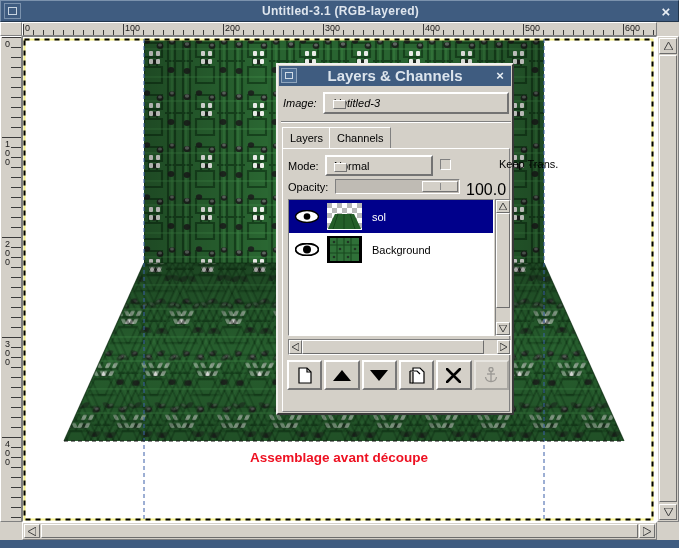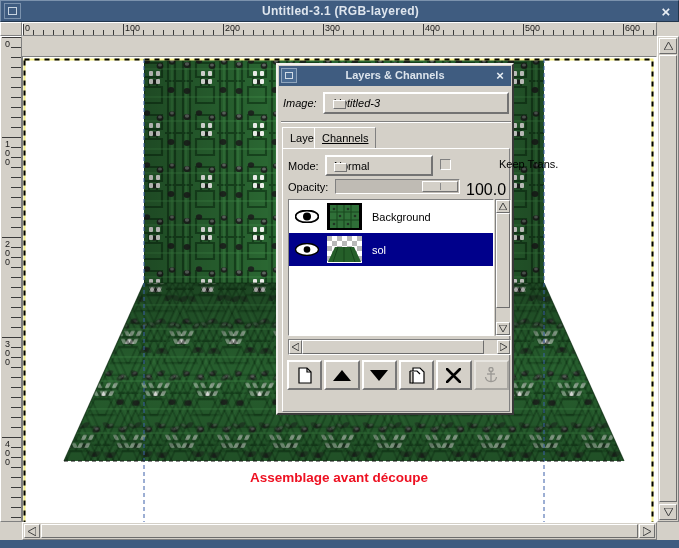--- a/index.html
+++ b/index.html
@@ -30,21 +30,21 @@
   .ruler{position:absolute;background:#d4d0c8;
          border:1px solid;border-color:#fff #808080 #808080 #fff;box-sizing:border-box;}
   #ruler-corner{left:0;top:22px;width:22px;height:14px;}
   #ruler-h{left:22px;top:22px;width:635px;height:14px;overflow:hidden;}
   #ruler-v{left:0;top:36px;width:22px;height:486px;overflow:hidden;}
   #ruler-h svg,#ruler-v svg{display:block;}
 
   
   #canvas-view{position:absolute;left:22px;top:36px;width:635px;height:486px;
                background:#a21caf;overflow:hidden;
-               border:1px solid;border-color:#808080 #fff #fff #808080;box-sizing:border-box;margin-top:20px;}
+               border:1px solid;border-color:#808080 #fff #fff #808080;box-sizing:border-box;}
   #canvas-art{position:absolute;left:0;top:0;width:633px;height:484px;}
 
   
   .sb{position:absolute;background:#d4d0c8;
       border:1px solid;border-color:#fff #808080 #808080 #fff;box-sizing:border-box;}
   #sb-v{left:657px;top:36px;width:22px;height:486px;}
   #sb-h{left:22px;top:522px;width:635px;height:18px;}
   #sb-corner{left:657px;top:522px;width:22px;height:18px;background:#d4d0c8;position:absolute;}
   .sb-thumb{position:absolute;background:#d4d0c8;
       border:1px solid;border-color:#fff #6d6d6d #6d6d6d #fff;box-sizing:border-box;}
@@ -59,21 +59,21 @@
                  background:#d4d0c8;
                  border:2px solid;border-color:#f2f0ee #3a3a3a #3a3a3a #f2f0ee;
                  box-sizing:border-box;}
   #dlg-titlebar{position:absolute;left:1px;top:1px;width:232px;height:20px;
                 background:#3f5c80;}
   #dlg-titlebar .dtb-menu{position:absolute;left:2px;top:2px;width:16px;height:15px;
                 background:#4a6b92;border:1px solid #8fa5bd;box-sizing:border-box;}
   #dlg-titlebar .dtb-menu i{display:block;margin:3px auto 0;width:8px;height:7px;
                 border:1px solid #d0dae4;box-sizing:border-box;}
   #dlg-titlebar .dtb-title{position:absolute;left:0;top:0;width:232px;height:20px;
-                line-height:19px;text-align:center;color:#dce4ec;font-size:11px;font-weight:bold;}
+                line-height:19px;text-align:center;color:#dce4ec;font-size:15px;font-weight:bold;}
   #dlg-titlebar .dtb-close{position:absolute;right:1px;top:0;width:20px;height:20px;
                 line-height:19px;text-align:center;color:#e8eef4;font-size:13px;font-weight:bold;}
 
   .lbl{font-size:11px;color:#000;}
 
   #image-row{position:absolute;left:5px;top:27px;width:226px;height:24px;font-style:italic;}
   #image-row .lbl{position:absolute;left:0;top:5px;}
   #image-opt{position:absolute;left:40px;top:0;width:186px;height:22px;
              background:#d4d0c8;border:2px solid;border-color:#fff #737373 #737373 #fff;
              box-sizing:border-box;}
@@ -461,21 +461,21 @@
       <div id="image-opt">
         <span>Untitled-3</span>
         <span class="optbtn"></span>
       </div>
     </div>
 
     <div id="dlg-sep"></div>
 
     <div id="tabs">
       <div class="tab active" style="left:0;">Layers</div>
-      <div class="tab" style="left:32px;text-decoration:underline;">Channels</div>
+      <div class="tab" style="left:47px;">Channels</div>
     </div>
 
     <div id="tabpanel">
 
       <div id="mode-row">
         <span class="lbl">Mode:</span>
         <div id="mode-opt">
           <span>Normal</span>
           <span class="optbtn"></span>
         </div>
@@ -489,47 +489,20 @@
         <span class="lbl">Opacity:</span>
         <div id="op-track">
           <div id="op-thumb">
               <i></i>
             </div>
         </div>
         <span id="opacity-val">100.0</span>
       </div>
 
       <div id="layerlist-wrap">
-
-        <div class="layer-row">
-          <span class="eye">
-            <svg width="24" height="13" viewBox="0 0 24 13">
-              <ellipse cx="12" cy="6.5" rx="11.5" ry="6" fill="#fff" stroke="#000" stroke-width="1.8"></ellipse>
-              <circle cx="12" cy="6.5" r="4" fill="#000"></circle>
-            </svg>
-          </span>
-          <span class="thumb">
-            <svg width="35" height="27" viewBox="0 0 35 27">
-              <rect x="0" y="0" width="35" height="27" fill="#000"></rect>
-              <rect x="3" y="2" width="29" height="23" fill="#2f7038"></rect>
-              <g stroke="#16431c" stroke-width="1.1" opacity="0.9">
-                <path d="M10 2 V25 M17 2 V25 M24 2 V25 M3 9 H32 M3 17 H32"></path>
-              </g>
-              <g fill="#1b1b1b" opacity="0.7">
-                <circle cx="7" cy="6" r="1.3"></circle>
-                  <circle cx="21" cy="6" r="1.3"></circle>
-                <circle cx="13" cy="13" r="1.3"></circle>
-                  <circle cx="28" cy="13" r="1.3"></circle>
-                <circle cx="7" cy="21" r="1.3"></circle>
-                  <circle cx="21" cy="21" r="1.3"></circle>
-              </g>
-            </svg>
-          </span>
-          <span class="lname">Background</span>
-        </div>
 
         <div class="layer-row sel">
           <span class="eye">
             <svg width="24" height="13" viewBox="0 0 24 13">
               <ellipse cx="12" cy="6.5" rx="11.5" ry="6" fill="#fff" stroke="#000" stroke-width="1.4"></ellipse>
               <circle cx="12" cy="6.5" r="3.3" fill="#000"></circle>
             </svg>
           </span>
           <span class="thumb">
             <svg width="35" height="27" viewBox="0 0 35 27">
@@ -556,20 +529,47 @@
               </g>
               <path d="M8 11 H27 L34 26 H1 Z" fill="#2f7038"></path>
               <path d="M8 11 H27 L34 26 H1 Z" fill="#14400f" opacity="0.35"></path>
               <g stroke="#123f17" stroke-width="1" opacity="0.8">
                 <path d="M11 11 L6 26 M17 11 L17 26 M23 11 L28 26"></path>
               </g>
             </svg>
           </span>
           <span class="lname">sol</span>
         </div>
+
+        <div class="layer-row">
+          <span class="eye">
+            <svg width="24" height="13" viewBox="0 0 24 13">
+              <ellipse cx="12" cy="6.5" rx="11.5" ry="6" fill="#fff" stroke="#000" stroke-width="1.8"></ellipse>
+              <circle cx="12" cy="6.5" r="4" fill="#000"></circle>
+            </svg>
+          </span>
+          <span class="thumb">
+            <svg width="35" height="27" viewBox="0 0 35 27">
+              <rect x="0" y="0" width="35" height="27" fill="#000"></rect>
+              <rect x="3" y="2" width="29" height="23" fill="#2f7038"></rect>
+              <g stroke="#16431c" stroke-width="1.1" opacity="0.9">
+                <path d="M10 2 V25 M17 2 V25 M24 2 V25 M3 9 H32 M3 17 H32"></path>
+              </g>
+              <g fill="#1b1b1b" opacity="0.7">
+                <circle cx="7" cy="6" r="1.3"></circle>
+                  <circle cx="21" cy="6" r="1.3"></circle>
+                <circle cx="13" cy="13" r="1.3"></circle>
+                  <circle cx="28" cy="13" r="1.3"></circle>
+                <circle cx="7" cy="21" r="1.3"></circle>
+                  <circle cx="21" cy="21" r="1.3"></circle>
+              </g>
+            </svg>
+          </span>
+          <span class="lname">Background</span>
+        </div>
       </div>
 
       <div id="list-sb-v">
         <div class="sb-arrow" style="left:0;top:0;width:14px;height:13px;">
           <svg width="8" height="7">
               <path d="M4 0 L8 7 L0 7 Z" fill="none" stroke="#444"></path>
             </svg>
         </div>
         <div class="sb-thumb" style="left:0;top:13px;width:14px;height:95px;"></div>
         <div class="sb-arrow" style="left:0;bottom:0;width:14px;height:13px;">

